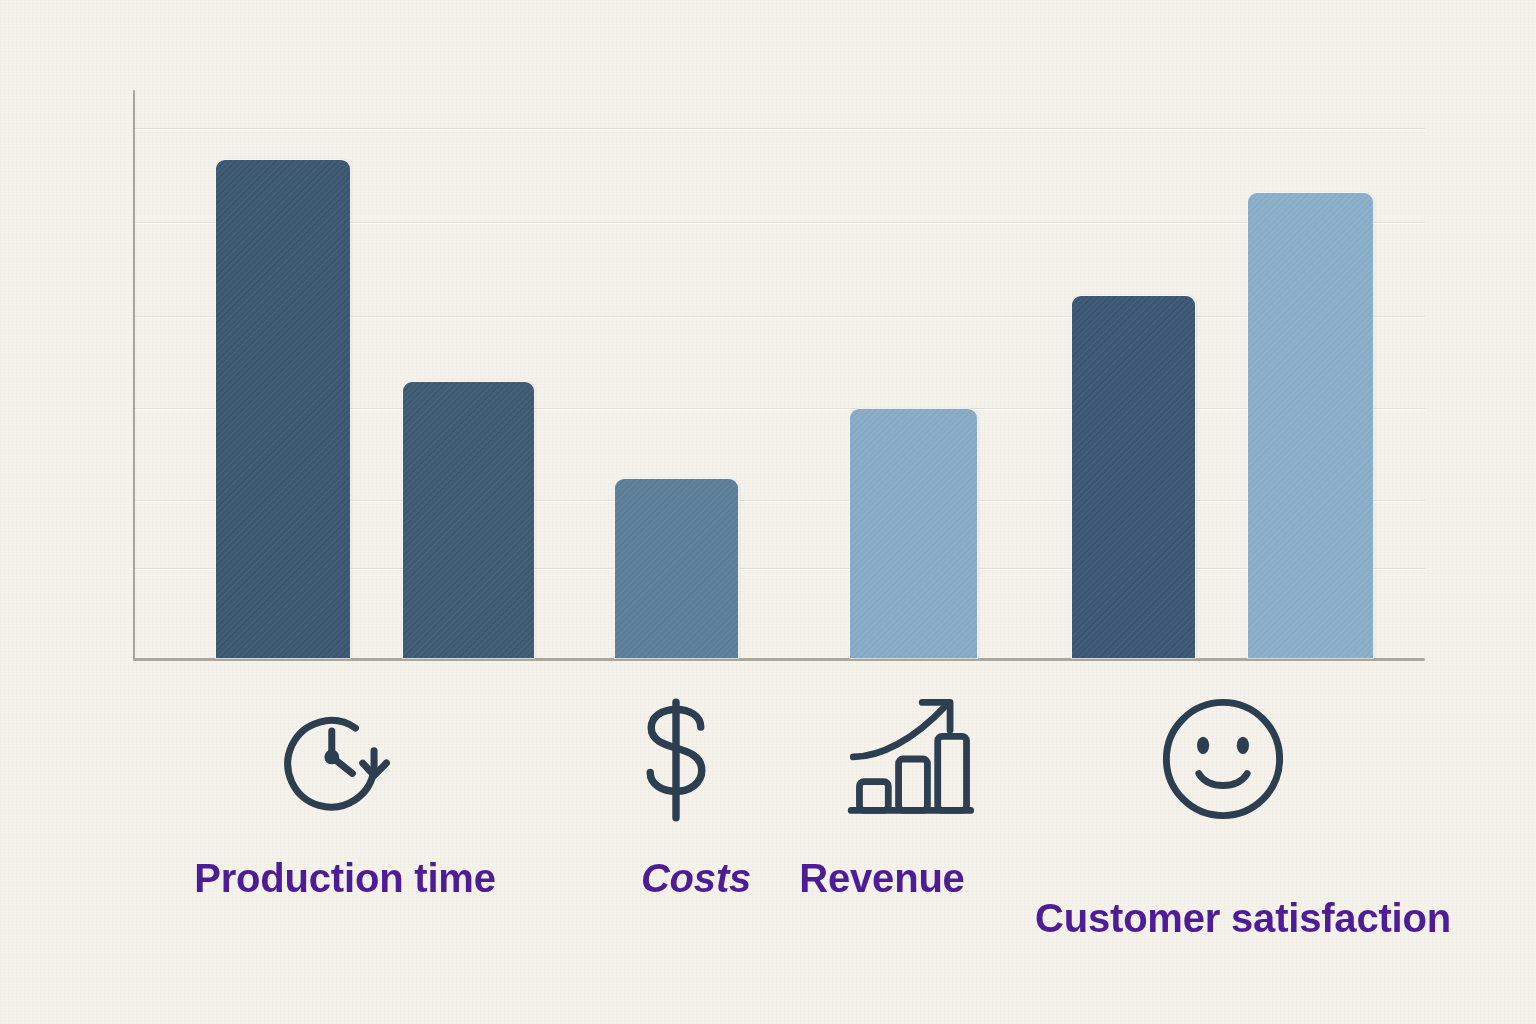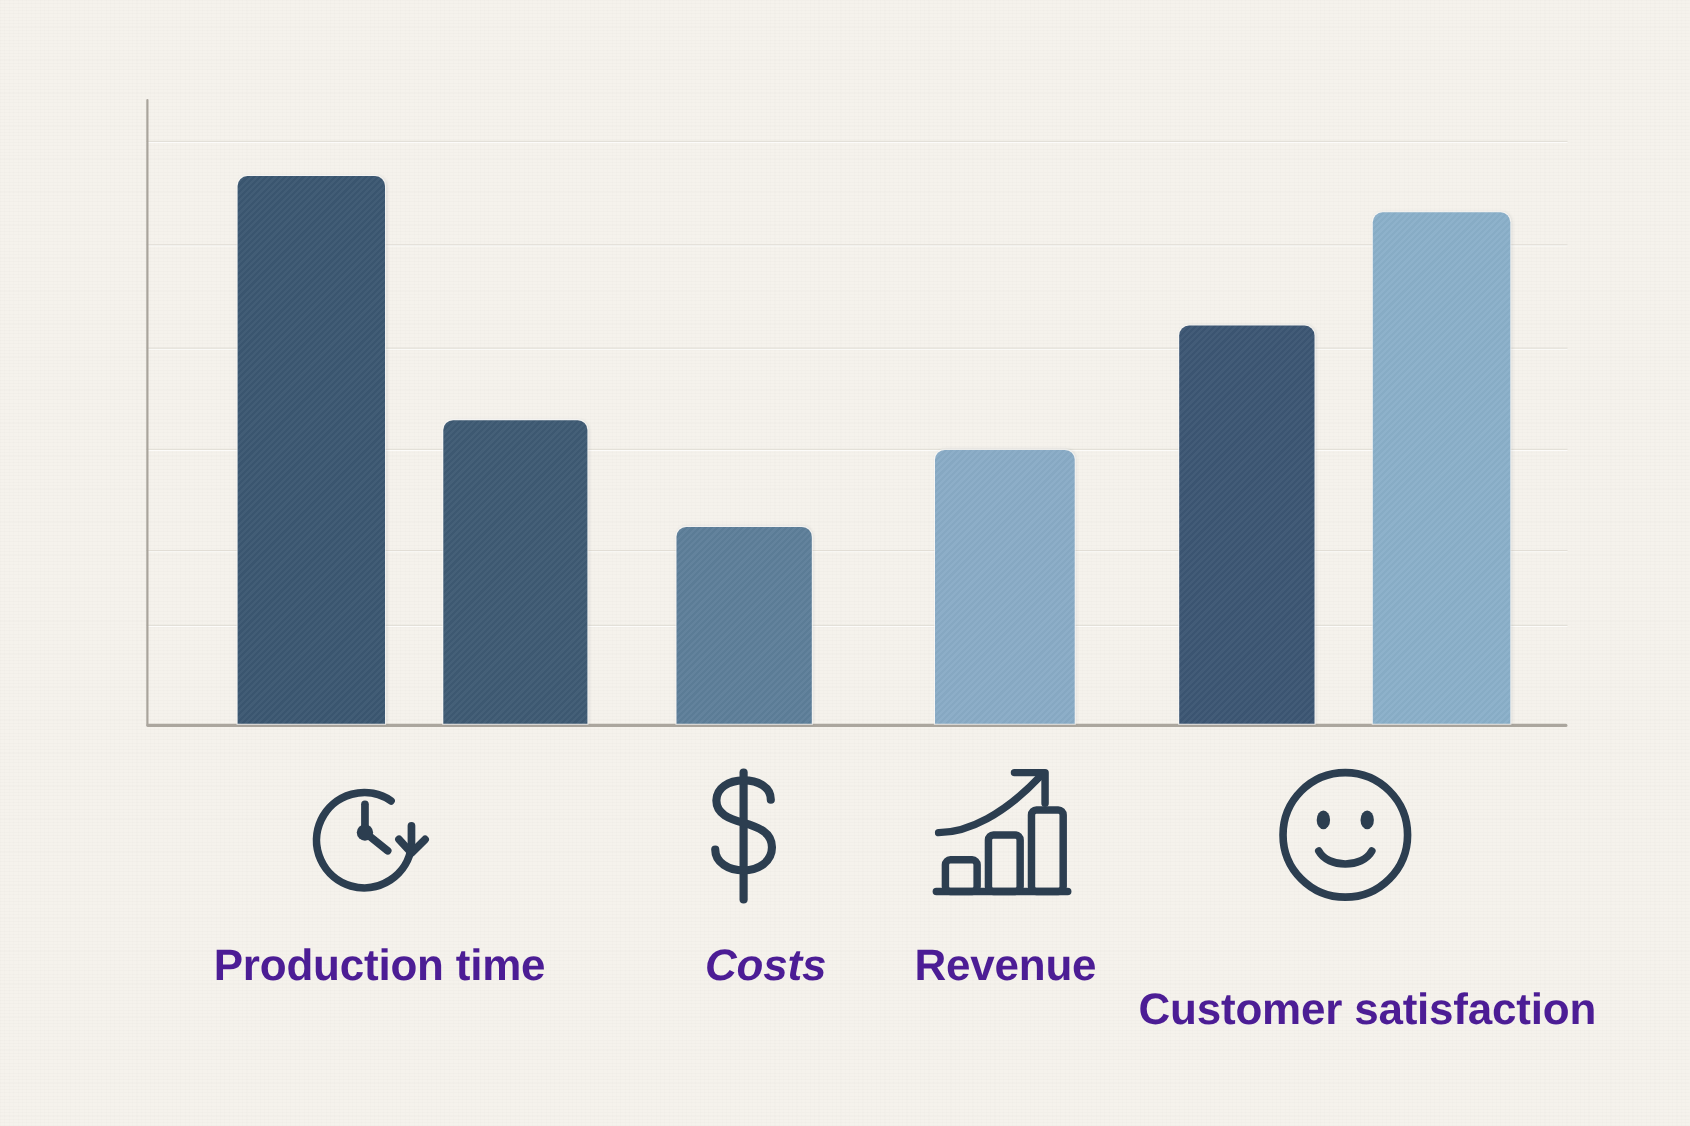--- a/index.html
+++ b/index.html
@@ -134,17 +134,17 @@
         <ellipse cx="40.5" cy="24.5" rx="2.9" ry="4.1" fill="#2c3e50" stroke="none"></ellipse>
         <path d="M19.5 38 C23.5 45.5 38.5 45.5 42.5 38"></path>
       </svg>
     </div>
 
   </div>
 
   <div id="label-row">
     <div class="cat-label" style="left:145px;width:400px;">Production time</div>
     <div class="cat-label" style="left:576px;width:240px;font-style:italic;">Costs</div>
-    <div class="cat-label" style="left:784px;width:260px;">Revenue</div>
+    <div class="cat-label" style="left:752px;width:260px;">Revenue</div>
     <div class="cat-label" style="left:1033px;width:420px;margin-top:40px;">Customer satisfaction</div>
   </div>
 
 </div>
 
 </body></html>

